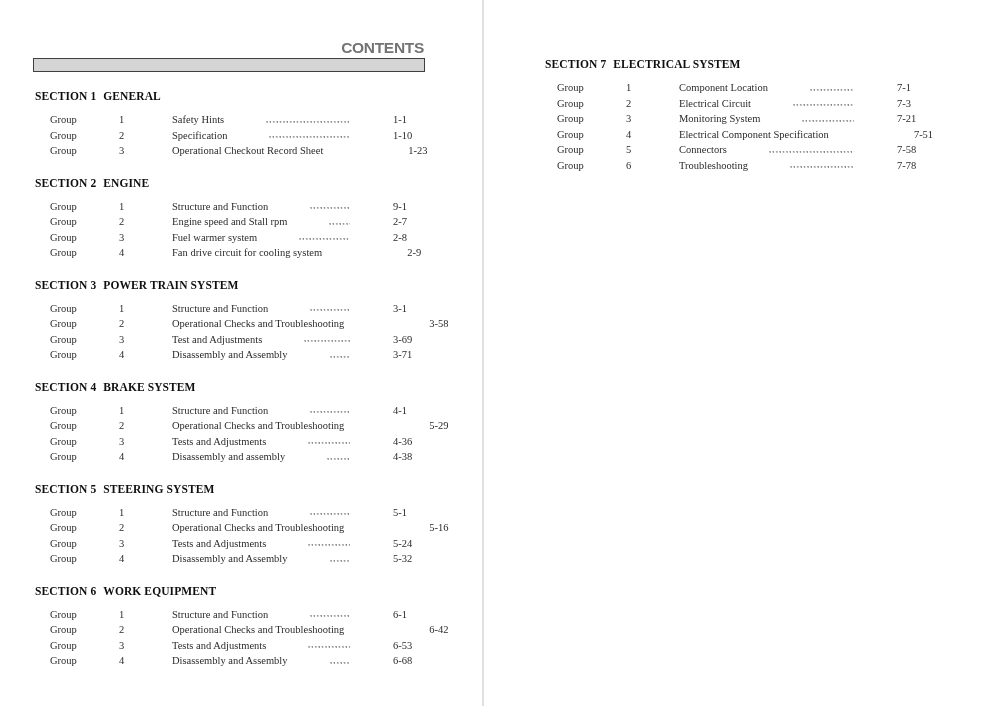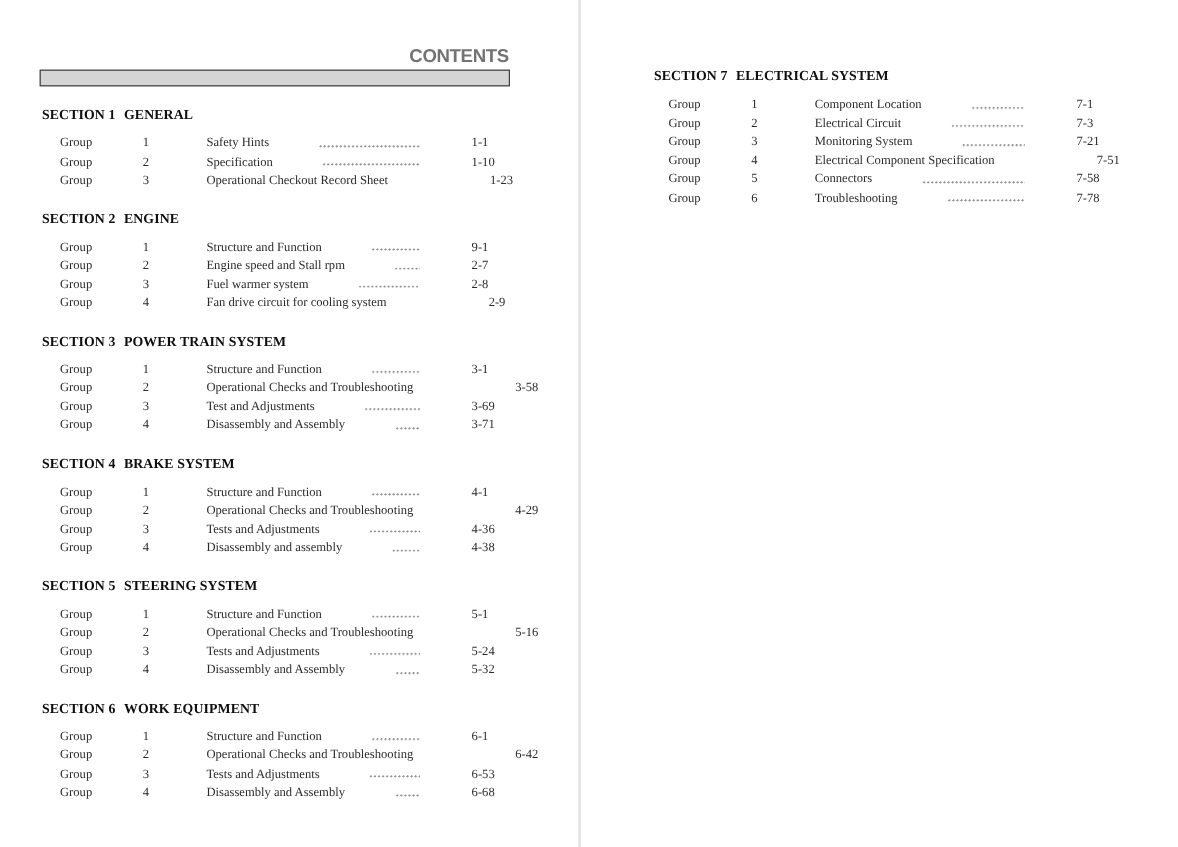--- a/index.html
+++ b/index.html
@@ -197,21 +197,21 @@
           <span class="n">1</span>
           <span class="t">Structure and Function</span>
           <span class="leader"></span>
           <span class="p">4-1</span>
       </div>
       <div class="row">
         <span class="g">Group</span>
           <span class="n">2</span>
           <span class="t">Operational Checks and Troubleshooting</span>
           <span class="leader"></span>
-          <span class="p">4-29</span>
+          <span class="p">5-29</span>
       </div>
       <div class="row">
         <span class="g">Group</span>
           <span class="n">3</span>
           <span class="t">Tests and Adjustments</span>
           <span class="leader"></span>
           <span class="p">4-36</span>
       </div>
       <div class="row">
         <span class="g">Group</span>

